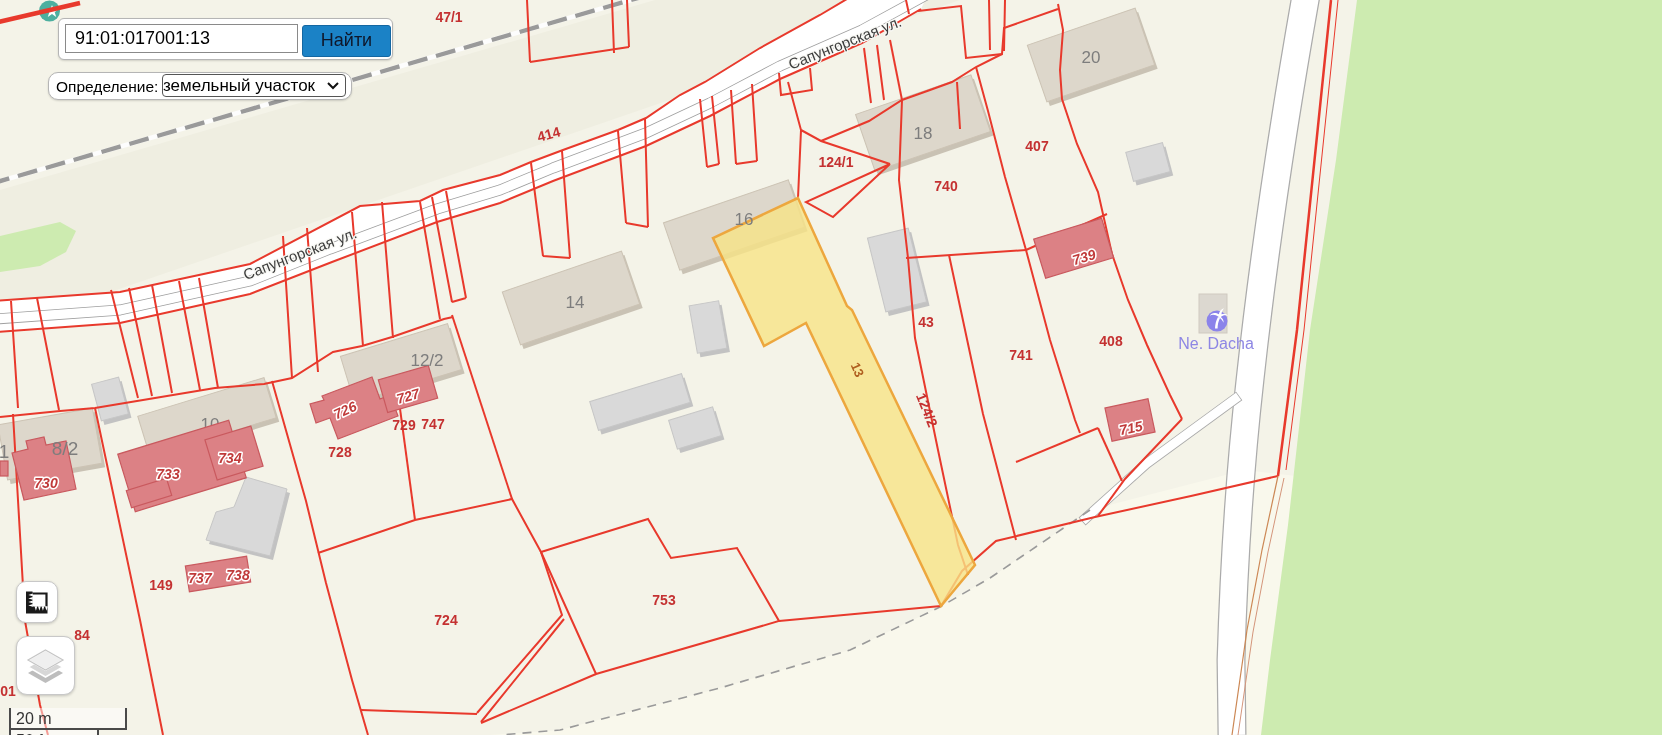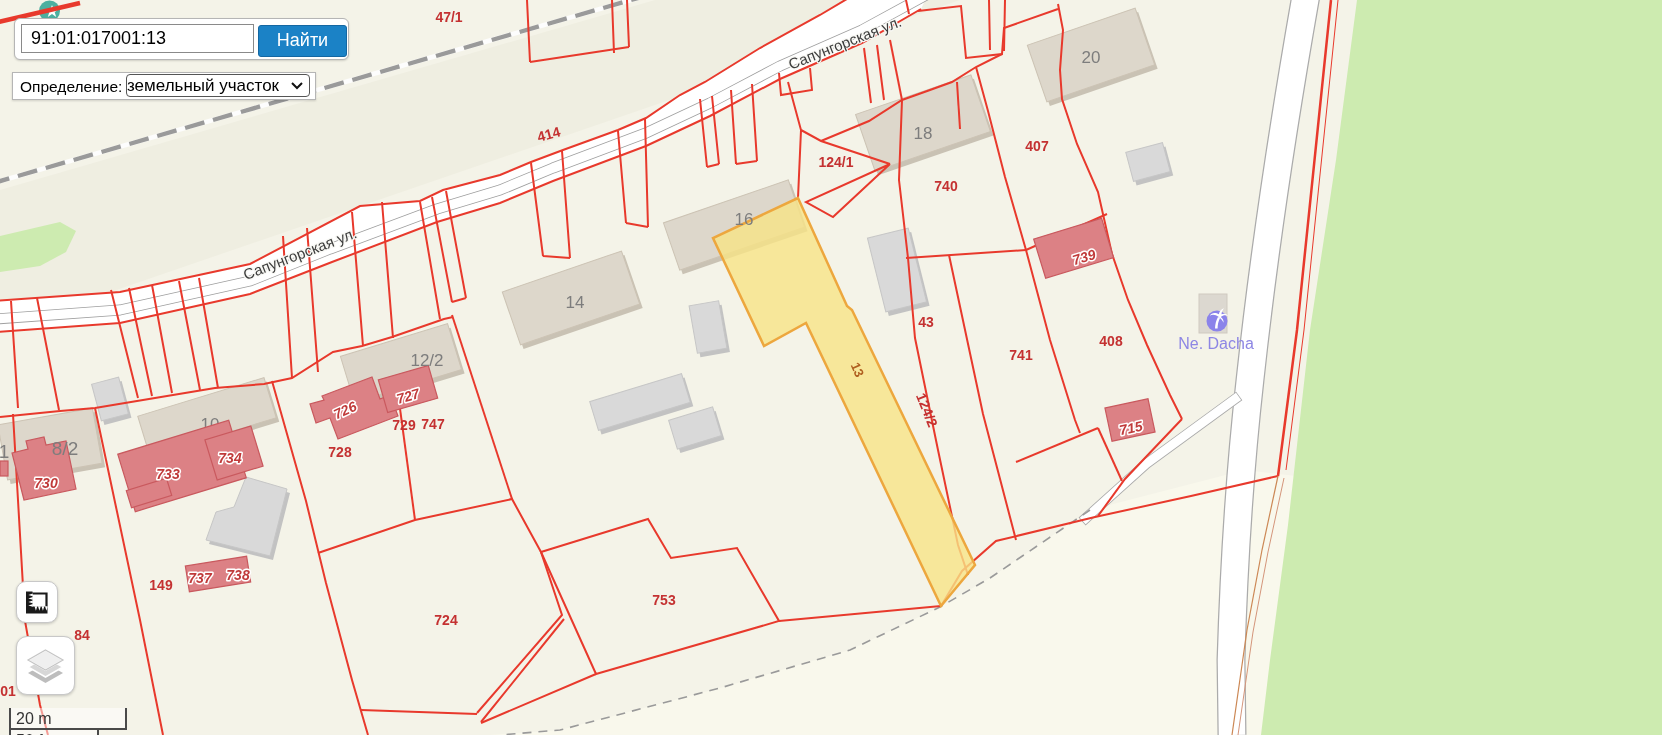--- a/index.html
+++ b/index.html
@@ -1,22 +1,22 @@
 <!DOCTYPE html>
 <html><head>
 <meta charset="utf-8">
 <style>
 html,body{margin:0;padding:0;}
 body{width:1662px;height:735px;overflow:hidden;position:relative;font-family:"Liberation Sans",sans-serif;background:#f4f3e8;}
 #map{position:absolute;left:0;top:0;}
-.panel{position:absolute;background:#fff;border:1px solid #b5b5b5;border-radius:6px;box-shadow:0 1px 2px rgba(0,0,0,.15);}
+.panel{position:absolute;background:#fff;border:1px solid #b5b5b5;border-radius:6px;box-shadow:0 1px 2px rgba(0,0,0,.15);margin-left:44px;}
 #p1{left:14px;top:18px;width:333px;height:40px;}
 #inp{position:absolute;left:6px;top:5px;width:222px;height:27px;border:1px solid #8a8a8a;font-family:"Liberation Sans",sans-serif;font-size:18px;color:#000;padding:0 0 0 9px;background:#fff;}
-#btn{position:absolute;left:243px;top:6px;width:87px;height:30px;background:#1b82c6;border:1px solid #1467a2;border-radius:3px;color:#ffffff;font-size:18px;text-align:center;line-height:29px;}
-#p2{left:12px;top:72px;width:302px;height:26px;border-radius:0;}
+#btn{position:absolute;left:243px;top:6px;width:87px;height:30px;background:#1b82c6;border:1px solid #1467a2;border-radius:3px;color:#0f172a;font-size:18px;text-align:center;line-height:29px;}
+#p2{left:4px;top:72px;width:302px;height:26px;border-radius:10px;}
 #lbl2{position:absolute;left:7px;top:5px;font-size:15.5px;color:#000;}
 #sel{position:absolute;left:113px;top:1px;width:182px;height:21px;border:1.5px solid #555;border-radius:4px;background:#fff;font-size:17px;line-height:21px;}
 #chev{position:absolute;right:6px;top:7px;}
 .btnctl{position:absolute;background:#fff;border:1px solid #c8c8c8;border-radius:11px;box-shadow:0 1px 3px rgba(0,0,0,.2);}
 #ruler{left:16px;top:581px;width:40px;height:40px;border-radius:10px;}
 #layers{left:16px;top:636px;width:57px;height:57px;}
 #scale{position:absolute;left:9px;top:705px;color:#333;}
 </style>
 </head>
 <body>

